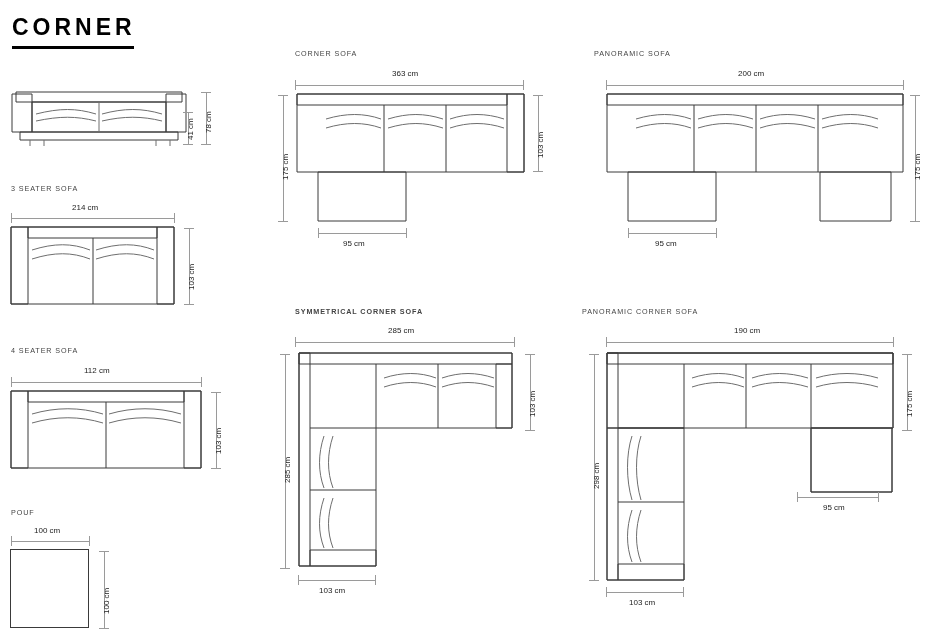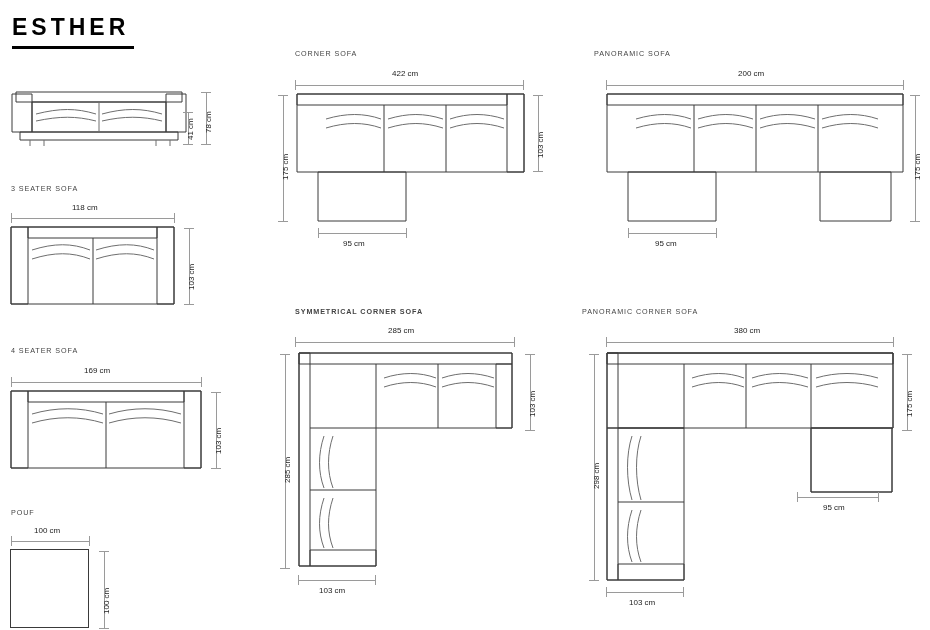--- a/index.html
+++ b/index.html
@@ -49,21 +49,21 @@
 
   svg{display:block;position:absolute;overflow:visible;}
   svg .s{fill:none;stroke:#3a3a3a;stroke-width:1;}
   svg .t{fill:none;stroke:#6e6e6e;stroke-width:1;}
 </style>
 </head>
 <body>
 
 <div class="page">
 
-  <div class="brand">ESTHER</div>
+  <div class="brand">CORNER</div>
   <div class="brand-rule"></div>
 
   <div class="draw" style="left:10px;top:88px;">
     <svg width="180" height="62" viewBox="0 0 180 62">
 
       <path class="s" d="M6 4 H172 V14 H6 Z"></path>
 
       <path class="s" d="M2 6 H22 V44 H2 Z"></path>
 
       <path class="s" d="M156 6 H176 V44 H156 Z"></path>
@@ -90,21 +90,21 @@
 
   <div class="vline" style="left:188px;top:112px;height:32px;"></div>
   <div class="tickh" style="left:183px;top:112px;width:10px;"></div>
   <div class="tickh" style="left:183px;top:144px;width:10px;"></div>
   <div class="dimlbl vert" style="left:186px;top:140px;">41 cm</div>
 
   <div class="cap" style="left:11px;top:184px;">3 SEATER SOFA</div>
   <div class="hline" style="left:11px;top:218px;width:163px;"></div>
   <div class="tickv" style="left:11px;top:213px;height:10px;"></div>
   <div class="tickv" style="left:174px;top:213px;height:10px;"></div>
-  <div class="dimlbl" style="left:72px;top:203px;">118 cm</div>
+  <div class="dimlbl" style="left:72px;top:203px;">214 cm</div>
 
   <div class="draw" style="left:10px;top:226px;">
     <svg width="170" height="80" viewBox="0 0 170 80">
       <path class="s" d="M1 1 H164 V78 H1 Z"></path>
 
       <path class="s" d="M1 1 H18 V78 H1 Z"></path>
 
       <path class="s" d="M147 1 H164 V78 H147 Z"></path>
 
       <path class="s" d="M18 1 H147 V12 H18 Z"></path>
@@ -119,21 +119,21 @@
   </div>
   <div class="vline" style="left:189px;top:228px;height:76px;"></div>
   <div class="tickh" style="left:184px;top:228px;width:10px;"></div>
   <div class="tickh" style="left:184px;top:304px;width:10px;"></div>
   <div class="dimlbl vert" style="left:187px;top:290px;">103 cm</div>
 
   <div class="cap" style="left:11px;top:346px;">4 SEATER SOFA</div>
   <div class="hline" style="left:11px;top:382px;width:190px;"></div>
   <div class="tickv" style="left:11px;top:377px;height:10px;"></div>
   <div class="tickv" style="left:201px;top:377px;height:10px;"></div>
-  <div class="dimlbl" style="left:84px;top:366px;">169 cm</div>
+  <div class="dimlbl" style="left:84px;top:366px;">112 cm</div>
 
   <div class="draw" style="left:10px;top:390px;">
     <svg width="196" height="80" viewBox="0 0 196 80">
       <path class="s" d="M1 1 H191 V78 H1 Z"></path>
       <path class="s" d="M1 1 H18 V78 H1 Z"></path>
       <path class="s" d="M174 1 H191 V78 H174 Z"></path>
       <path class="s" d="M18 1 H174 V12 H18 Z"></path>
       <path class="s" d="M96 12 V78"></path>
       <path class="t" d="M22 24 C46 17 70 17 93 24"></path>
       <path class="t" d="M99 24 C123 17 147 17 171 24"></path>
@@ -155,21 +155,21 @@
   <div class="shape" style="left:10px;top:549px;width:79px;height:79px;"></div>
   <div class="vline" style="left:104px;top:551px;height:77px;"></div>
   <div class="tickh" style="left:99px;top:551px;width:10px;"></div>
   <div class="tickh" style="left:99px;top:628px;width:10px;"></div>
   <div class="dimlbl vert" style="left:102px;top:614px;">100 cm</div>
 
   <div class="cap" style="left:295px;top:49px;">CORNER SOFA</div>
   <div class="hline" style="left:295px;top:85px;width:228px;"></div>
   <div class="tickv" style="left:295px;top:80px;height:10px;"></div>
   <div class="tickv" style="left:523px;top:80px;height:10px;"></div>
-  <div class="dimlbl" style="left:392px;top:69px;">422 cm</div>
+  <div class="dimlbl" style="left:392px;top:69px;">363 cm</div>
 
   <div class="draw" style="left:296px;top:93px;">
     <svg width="230" height="130" viewBox="0 0 230 130">
 
       <path class="s" d="M1 1 H228 V79 H1 Z"></path>
 
       <path class="s" d="M211 1 H228 V79 H211 Z"></path>
 
       <path class="s" d="M1 1 H211 V12 H1 Z"></path>
 
@@ -288,21 +288,21 @@
 
   <div class="hline" style="left:298px;top:580px;width:77px;"></div>
   <div class="tickv" style="left:298px;top:575px;height:10px;"></div>
   <div class="tickv" style="left:375px;top:575px;height:10px;"></div>
   <div class="dimlbl" style="left:319px;top:586px;">103 cm</div>
 
   <div class="cap" style="left:582px;top:307px;">PANORAMIC CORNER SOFA</div>
   <div class="hline" style="left:606px;top:342px;width:287px;"></div>
   <div class="tickv" style="left:606px;top:337px;height:10px;"></div>
   <div class="tickv" style="left:893px;top:337px;height:10px;"></div>
-  <div class="dimlbl" style="left:734px;top:326px;">380 cm</div>
+  <div class="dimlbl" style="left:734px;top:326px;">190 cm</div>
 
   <div class="draw" style="left:606px;top:352px;">
     <svg width="288" height="240" viewBox="0 0 288 240">
 
       <path class="s" d="M1 1 H287 V76 H205 V140 H286 V76"></path>
       <path class="s" d="M1 1 H1"></path>
 
       <path class="s" d="M1 1 H287 V76 H1 Z"></path>
 
       <path class="s" d="M1 1 H287 V12 H1 Z"></path>

